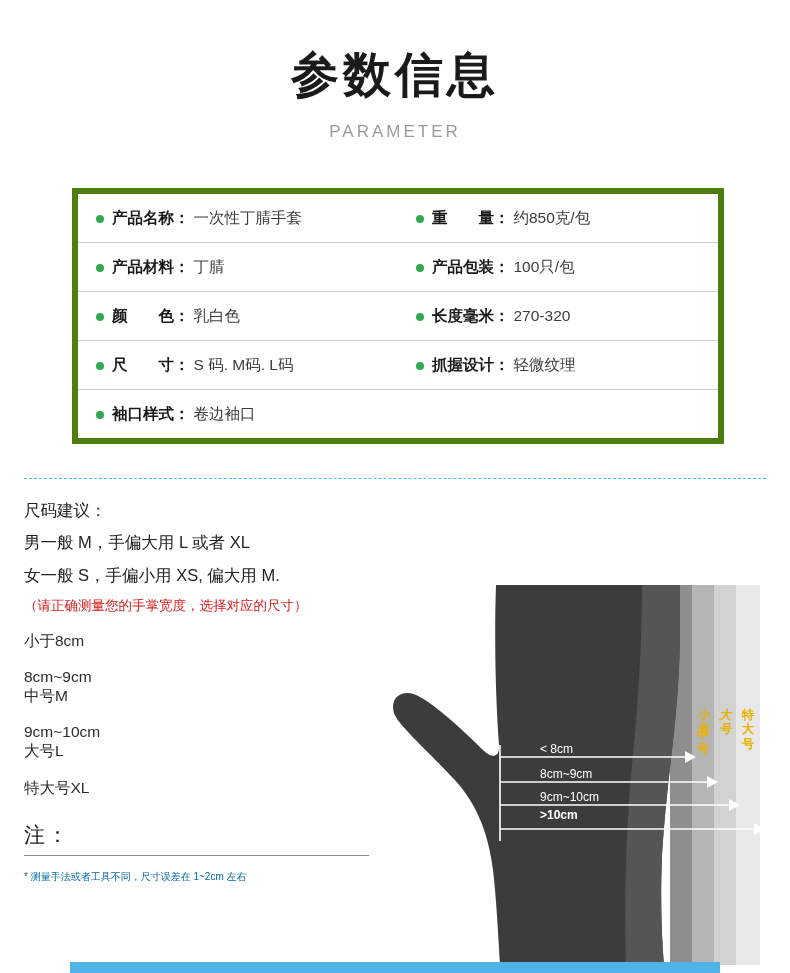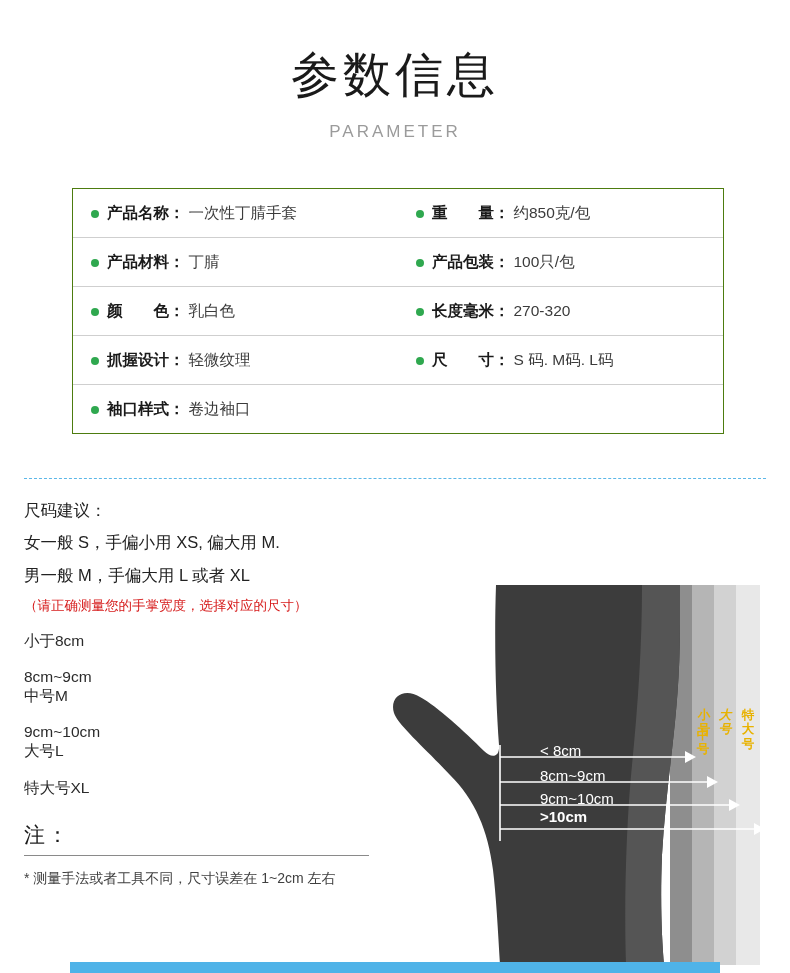--- a/index.html
+++ b/index.html
@@ -16,40 +16,40 @@
     overflow: hidden;
   }
 
   
   .header {
     text-align: center;
     padding-top: 46px;
   }
   .title {
     font-size: 48px;
-    font-weight: normal;
+    font-weight: bold;
     letter-spacing: 4px;
     color: #1a1a1a;
     line-height: 1.2;
   }
   .subtitle {
     font-size: 17px;
     letter-spacing: 3px;
     color: #9b9b9b;
     margin-top: 18px;
     text-align: center;
   }
 
   
   .param-table {
     position: absolute;
     left: 72px;
     top: 188px;
     width: 652px;
-    border: 1px solid #4d7c0f;
+    border: 6px solid #4d7c0f;
     box-sizing: border-box;
   }
   .param-row {
     display: flex;
     border-bottom: 1px solid #cfcfcf;
     height: 48px;
   }
   .param-row:last-child {
     border-bottom: none;
   }
@@ -135,38 +135,38 @@
     border-top: 1px solid #8a8a8a;
     margin-top: 6px;
     margin-bottom: 14px;
   }
   .zhu-line {
     font-size: 16px;
     color: #222;
     margin-bottom: 15px;
   }
   .zhu-line-small {
-    font-size: 14px;
-    color: #404040;
+    font-size: 10px;
+    color: #0369a1;
   }
 
   
   .glove-area {
     position: absolute;
     left: 380px;
     top: 585px;
     width: 410px;
     height: 380px;
     overflow: hidden;
   }
   .glove-svg { display: block; }
 
   .meas-label {
     position: absolute;
-    font-size: 15px;
+    font-size: 12px;
     color: #ffffff;
     font-family: "Liberation Sans", sans-serif;
   }
 
   .vcol-labels {
     position: absolute;
     top: 708px;
     font-size: 12.5px;
     color: #e8b200;
     font-weight: bold;
@@ -231,27 +231,27 @@
     <div class="param-cell">
       <span class="bullet"></span>
       <span class="p-label">长度毫米：</span>
       <span class="p-value">270-320</span>
     </div>
   </div>
 
   <div class="param-row">
     <div class="param-cell">
       <span class="bullet"></span>
+      <span class="p-label">尺　　寸：</span>
+      <span class="p-value">S 码. M码. L码</span>
+    </div>
+    <div class="param-cell">
+      <span class="bullet"></span>
       <span class="p-label">抓握设计：</span>
       <span class="p-value">轻微纹理</span>
-    </div>
-    <div class="param-cell">
-      <span class="bullet"></span>
-      <span class="p-label">尺　　寸：</span>
-      <span class="p-value">S 码. M码. L码</span>
     </div>
   </div>
 
   <div class="param-row">
     <div class="param-cell">
       <span class="bullet"></span>
       <span class="p-label">袖口样式：</span>
       <span class="p-value">卷边袖口</span>
     </div>
     <div class="param-cell"></div>
@@ -304,22 +304,22 @@
   <div class="meas-label" style="left:160px; top:223px;font-weight:bold;">&gt;10cm</div>
 </div>
 
 <div class="vcol-labels" style="left:695px;">小号</div>
 <div class="vcol-labels" style="left:694px;margin-top:20px;">中号</div>
 <div class="vcol-labels" style="left:716px;font-style:italic;">大号</div>
 <div class="vcol-labels" style="left:739px;">特大号</div>
 
 <div class="advice">
   <div class="advice-line">尺码建议：</div>
+  <div class="advice-line">男一般 M，手偏大用 L 或者 XL</div>
   <div class="advice-line">女一般 S，手偏小用 XS, 偏大用 M.</div>
-  <div class="advice-line">男一般 M，手偏大用 L 或者 XL</div>
   <div class="advice-note">（请正确测量您的手掌宽度，选择对应的尺寸）</div>
 
   <div class="size-grid">
     <div class="size-row">
       <div class="size-left">小于8cm</div>
     </div>
     <div class="size-row">
       <div class="size-left">8cm~9cm</div>
       <div class="size-right">中号M</div>
     </div>

